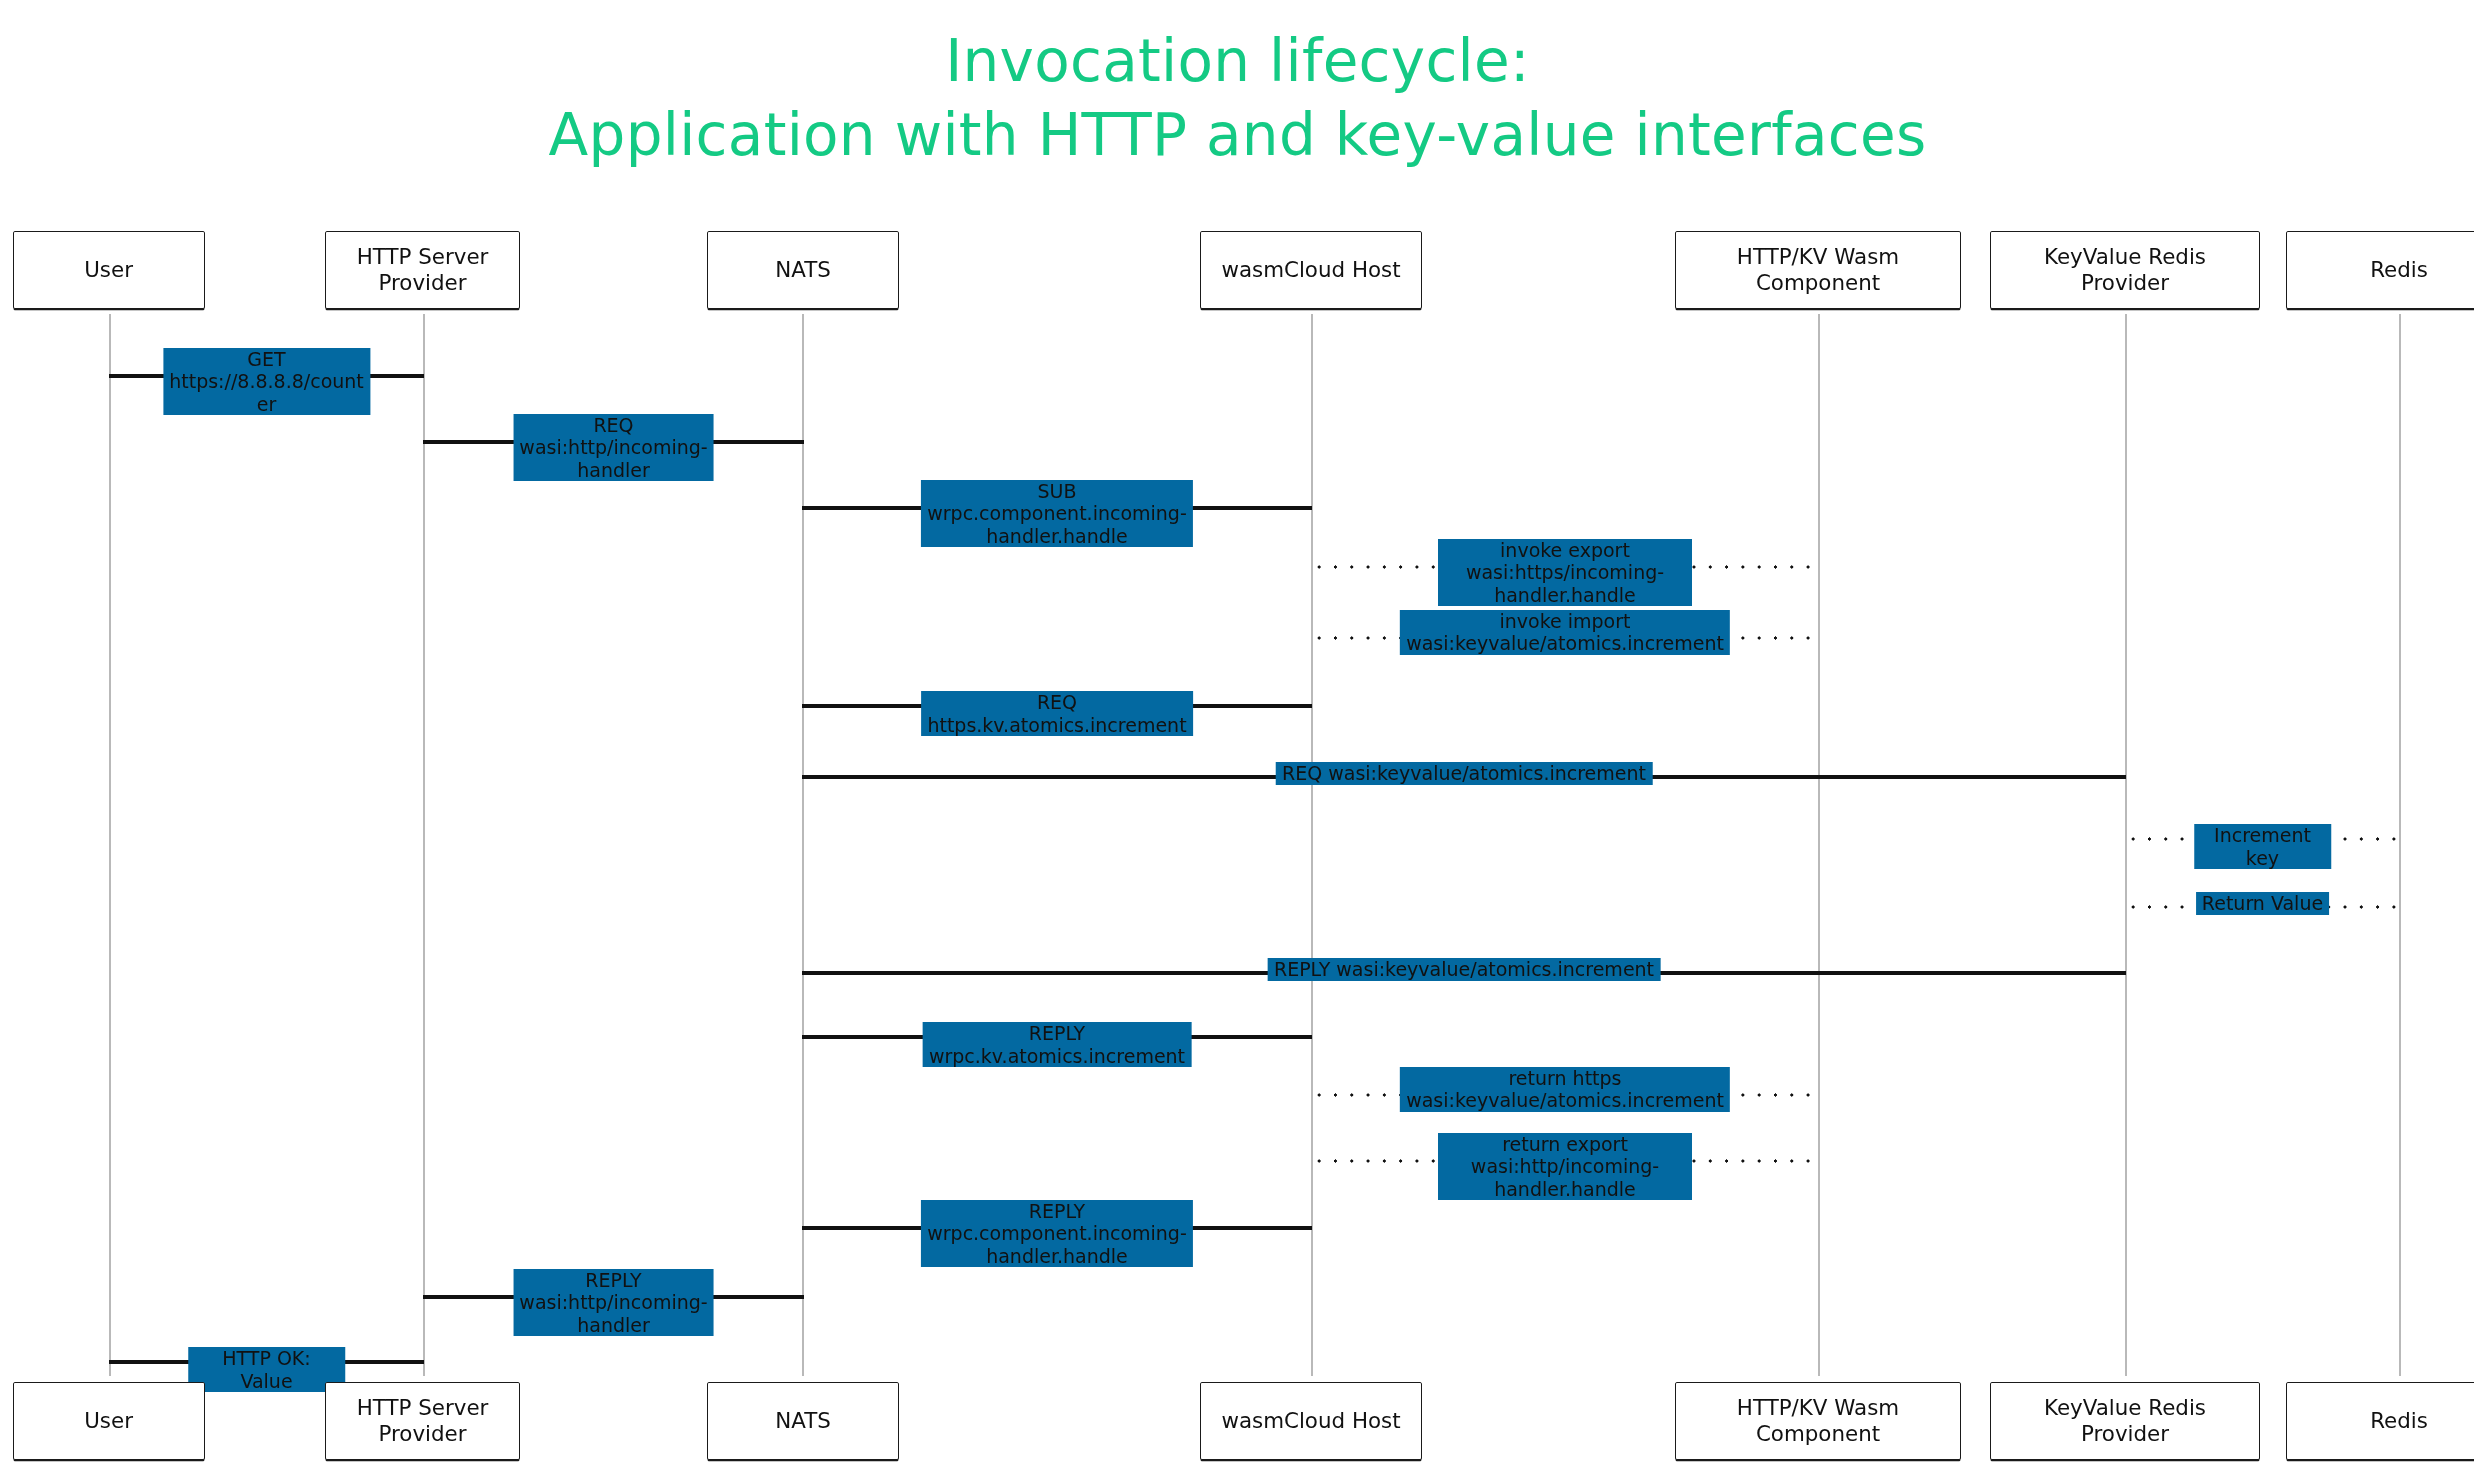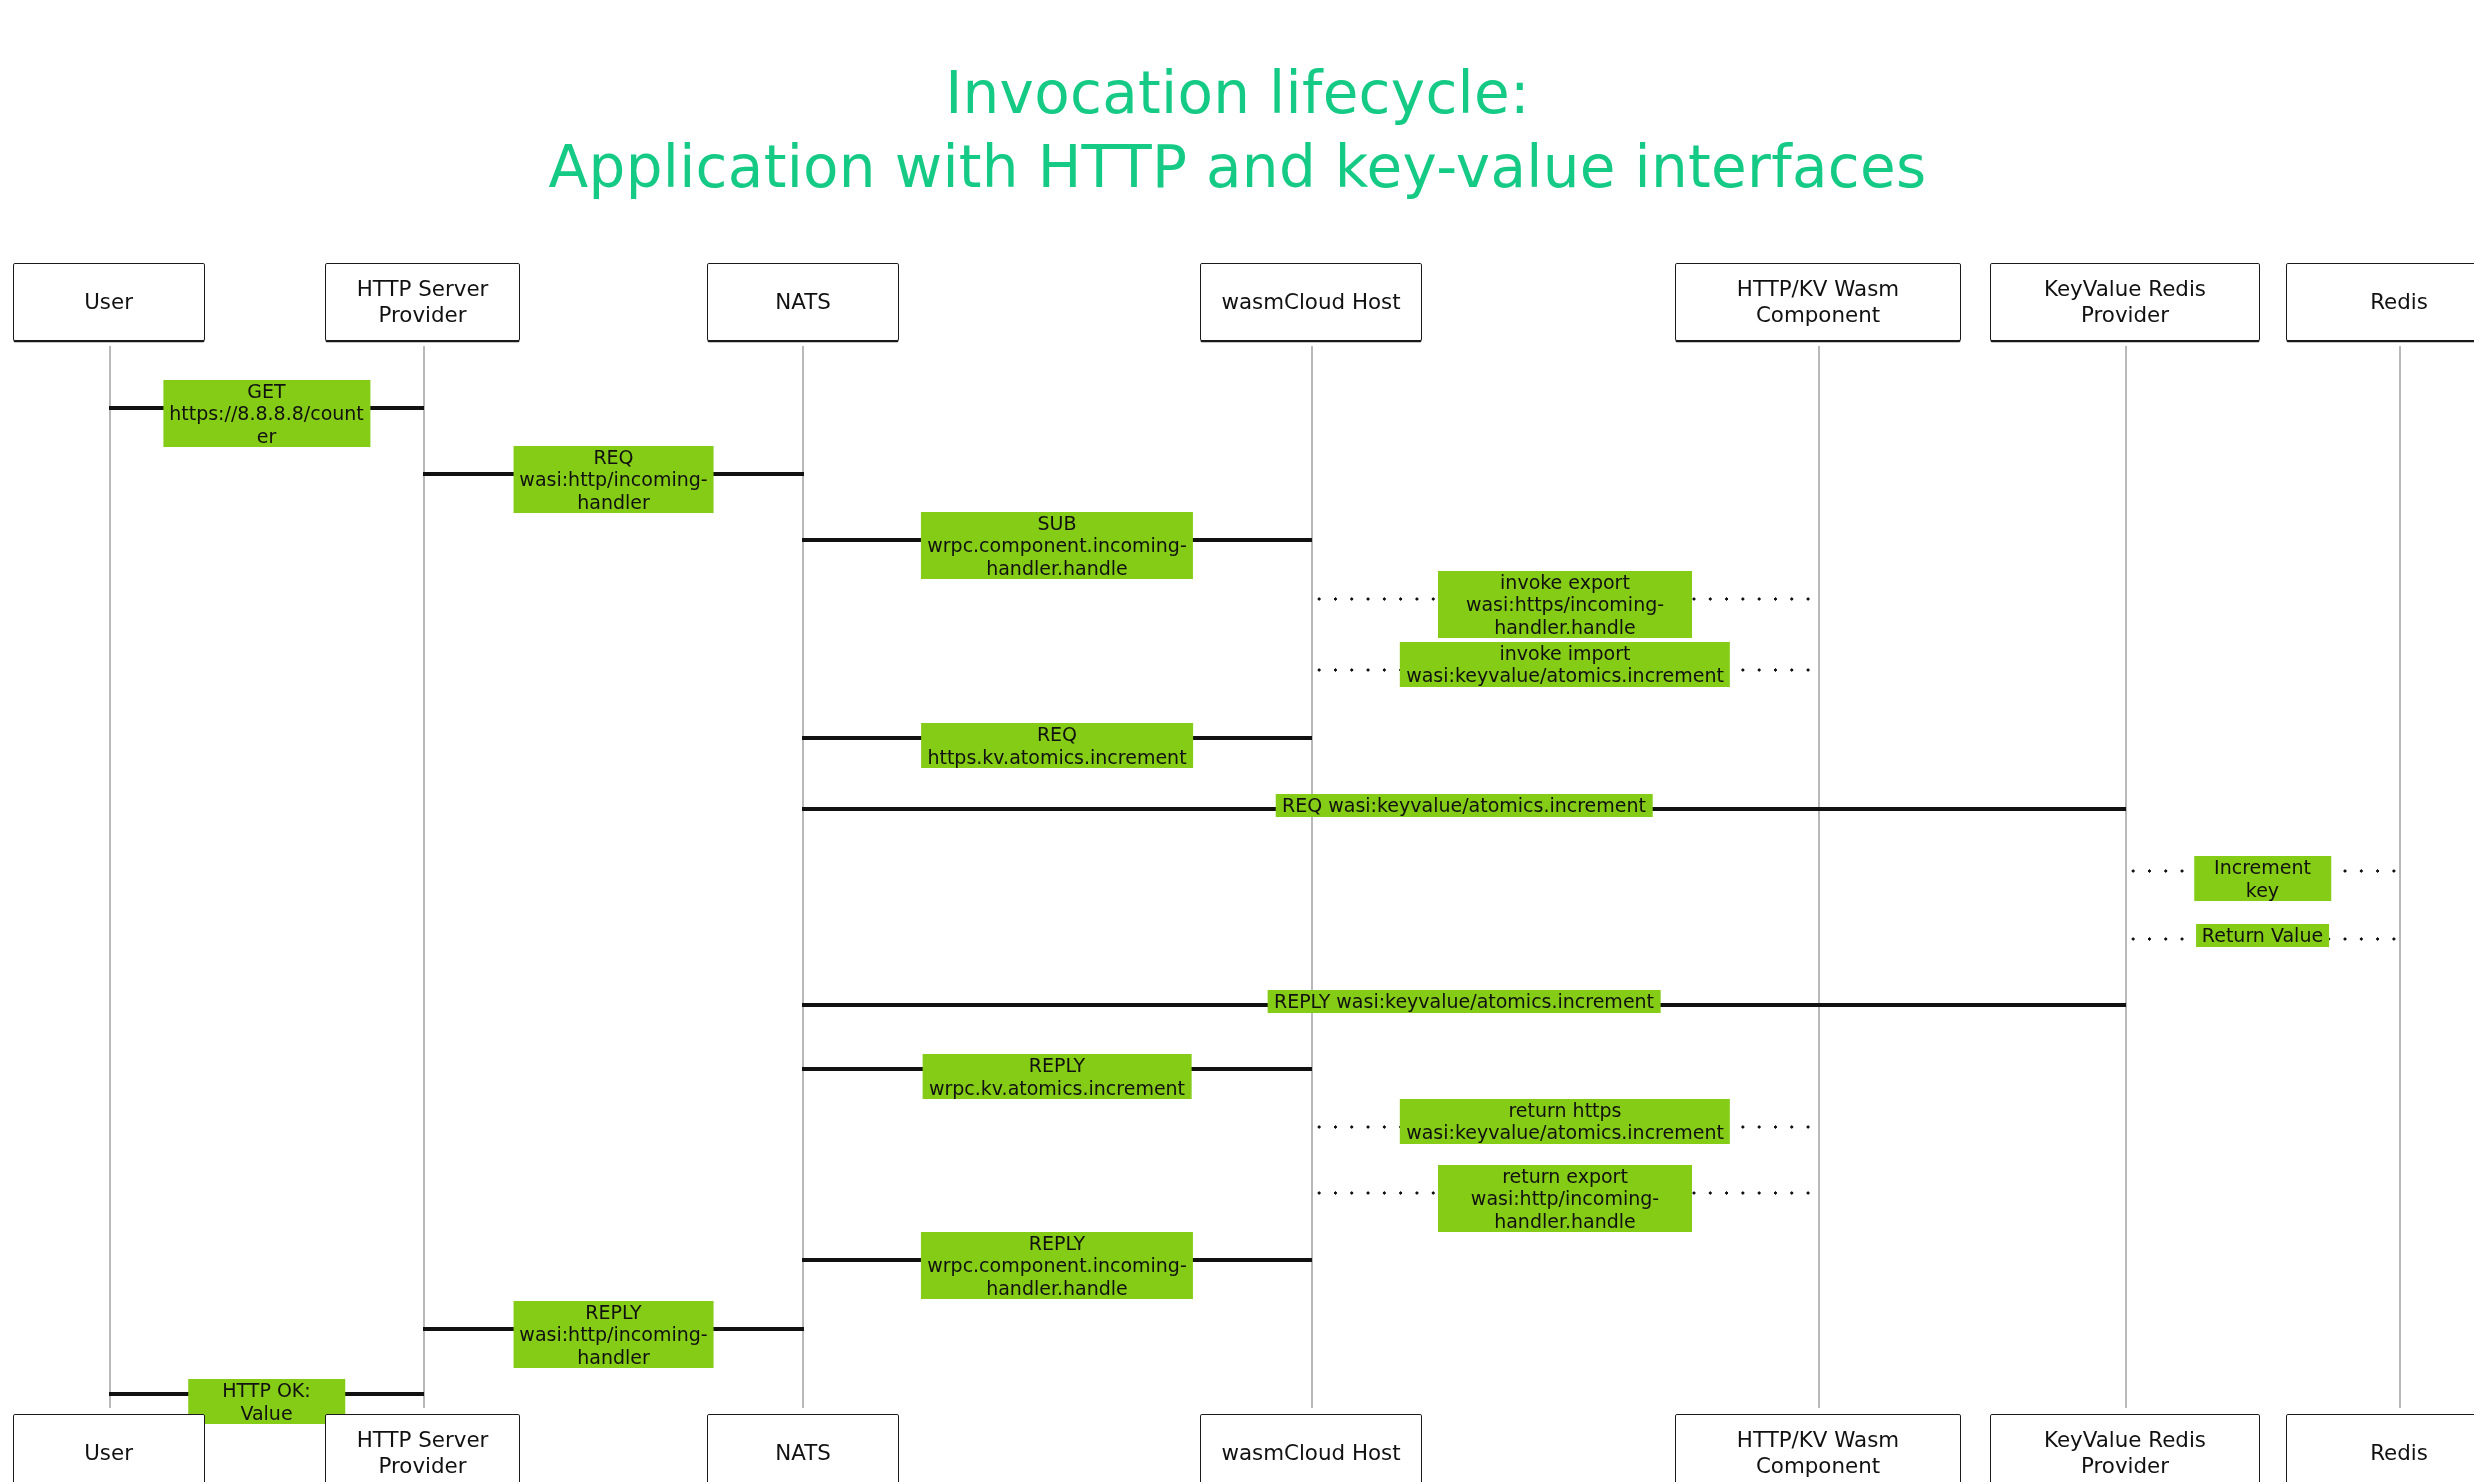--- a/index.html
+++ b/index.html
@@ -2,21 +2,21 @@
 <html style="font-size:10px"><head>
 <meta charset="utf-8">
 <title>Invocation lifecycle sequence diagram</title>
 <style>
   html,body{margin:0;padding:0;background:#ffffff;}
   body{
     font-family:"DejaVu Sans", sans-serif;
     width:2475px;height:1482px;overflow:hidden;
     position:relative;
   }
-  #diagram{position:absolute;inset:0;margin-top:32px;}
+  #diagram{position:absolute;inset:0;}
 
   .title-block{
     position:absolute;left:0;right:0;top:24px;
     text-align:center;
     color:#14ca84;
     font-family:"DejaVu Sans", sans-serif;
     font-weight:400;
     line-height:1.28;
     letter-spacing:0.3px;
     pointer-events:none;
@@ -63,21 +63,21 @@
   }
   .msg .txt{
     position:absolute;
     left:50%;
     transform:translateX(-50%);
     text-align:center;
     color:#111111;
     font-size:19px;
     line-height:1.18;
     white-space:pre-line;
-    background:#84cc16;
+    background:#0369a1;
     padding:0 6.3px;
   }
   
   .msg .txt.l1{top:-12.6px;}
   .msg .txt.l2{top:-26px;}
 </style>
 </head>
 <body>
 
 <div id="diagram">

